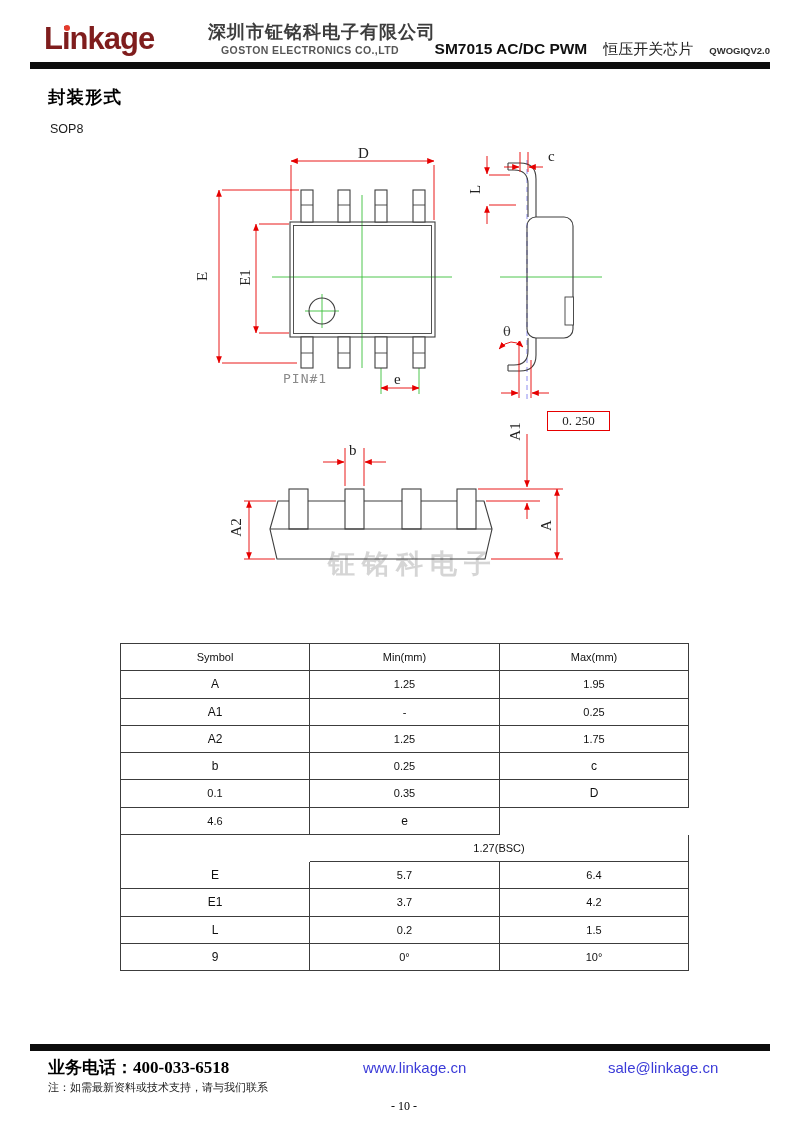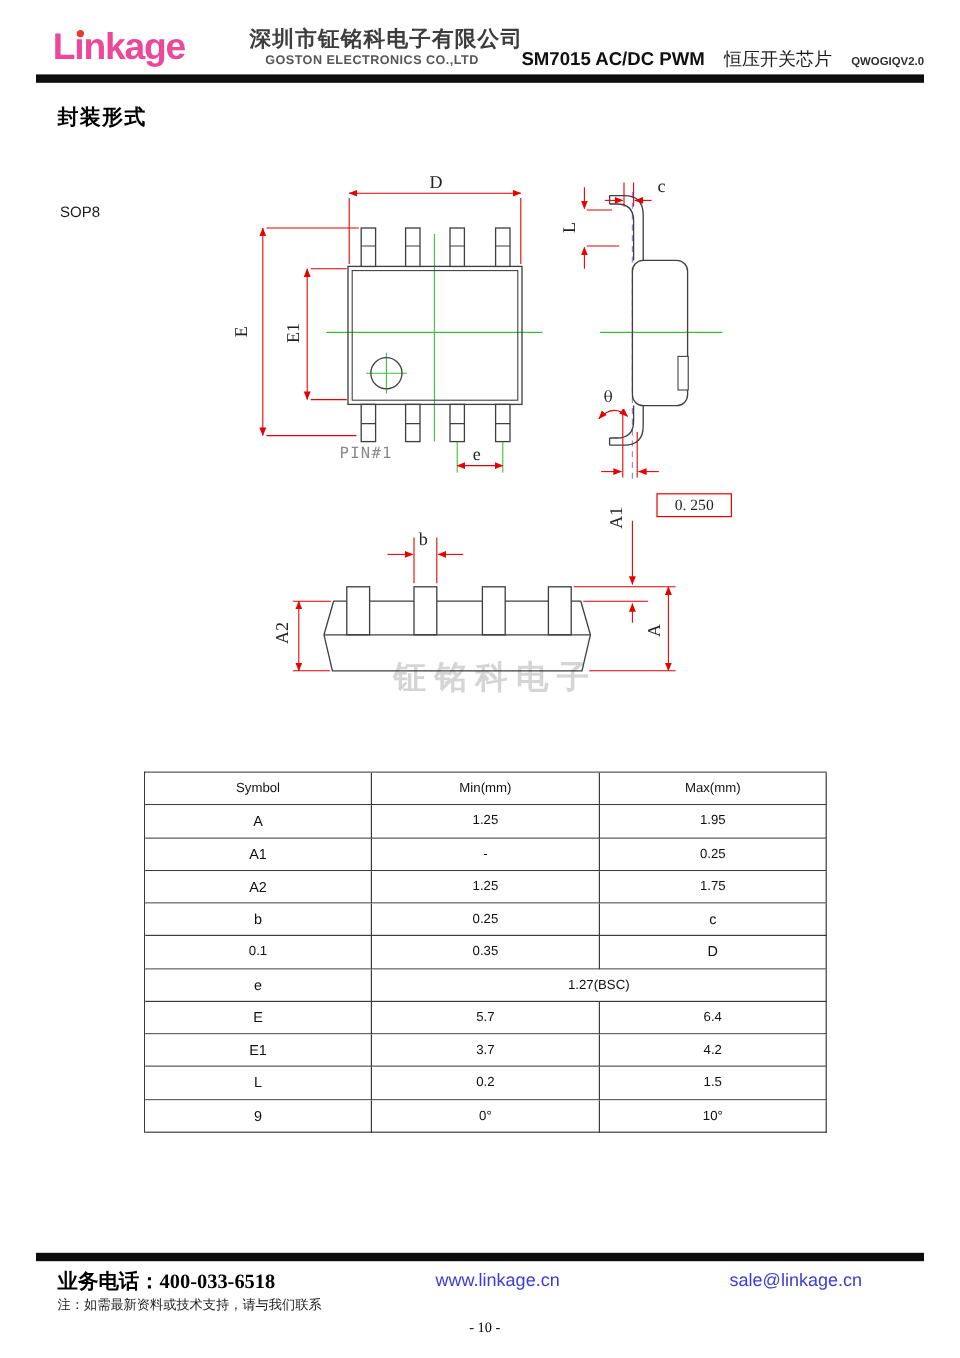--- a/index.html
+++ b/index.html
@@ -3,36 +3,36 @@
 <meta charset="utf-8">
 <style>
   html,body { margin:0; padding:0; background:#ffffff; }
   #page {
     position:relative; width:800px; height:1132px; background:#ffffff;
     font-family:"Liberation Sans", sans-serif; overflow:hidden;
   }
   .abs { position:absolute; }
 
   
-  .logo { left:44px; top:21px; font-size:31px; font-weight:bold; color:#ec4899;
+  .logo { left:44px; top:21px; font-size:31px; font-weight:bold; color:#7f1d1d;
           letter-spacing:-1px; font-family:"Liberation Sans",sans-serif; }
   .logo-dot { left:64px; top:25px; width:6px; height:6px; border-radius:50%; background:#e53b2c; }
   .company-cn { left:208px; top:20px; font-size:18px; font-weight:bold; color:#3d3d3d; letter-spacing:1px; }
   .company-en { left:221px; top:44px; font-size:10.5px; font-weight:bold; color:#565656; letter-spacing:.4px; }
   .doc-head { right:30px; top:40px; display:flex; align-items:baseline; gap:16px; }
   .doc-product { font-size:15.5px; font-weight:bold; color:#101010; }
   .doc-product-cn { font-size:15px; color:#1c1c1c; font-family:"Liberation Serif",serif; }
   .doc-code { font-size:9.5px; font-weight:bold; color:#2e2e2e; }
   .rule { left:30px; width:740px; height:7px; background:#0d0d0d; }
   .rule.top { top:62px; }
   .rule.bottom { top:1044px; }
 
   
   .sec-title { left:48px; top:85px; font-size:17.5px; font-weight:bold; color:#000; letter-spacing:1px;font-family:Liberation Serif, serif; }
-  .pkg-name { left:50px; top:122px; font-size:12.5px; color:#1c1c1c;margin-top:48px; }
+  .pkg-name { left:50px; top:122px; font-size:12.5px; color:#1c1c1c; }
 
   
   .dlab { font-family:"Liberation Serif",serif; font-size:15px; color:#222; line-height:1; }
   .rot { transform:rotate(-90deg); transform-origin:center center; }
   .pin1-lab { font-family:"DejaVu Sans Mono",monospace; font-size:13px; color:#8a8a8a; letter-spacing:1px; }
   .theta-lab { font-family:"DejaVu Serif",serif; font-size:13px; color:#333; }
   .offset-box { left:547px; top:377px; width:61px; height:18px; border:1px solid #e60000;
                 display:flex; align-items:center; justify-content:center;
                 font-family:"Liberation Serif",serif; font-size:13px; color:#222;margin-top:34px; }
   .watermark { left:328px; top:546px; font-size:27px; font-weight:bold; color:rgba(185,185,185,.6);
@@ -223,20 +223,21 @@
     <div class="cell">1.75</div>
 
     <div class="cell sym">b</div>
     <div class="cell">0.25</div>
 
     <div class="cell sym">c</div>
     <div class="cell">0.1</div>
     <div class="cell">0.35</div>
 
     <div class="cell sym">D</div>
+    <div class="cell">4.6</div>
 
     <div class="cell sym">e</div>
     <div class="cell span2">1.27(BSC)</div>
 
     <div class="cell sym">E</div>
     <div class="cell">5.7</div>
     <div class="cell">6.4</div>
 
     <div class="cell sym">E1</div>
     <div class="cell">3.7</div>

